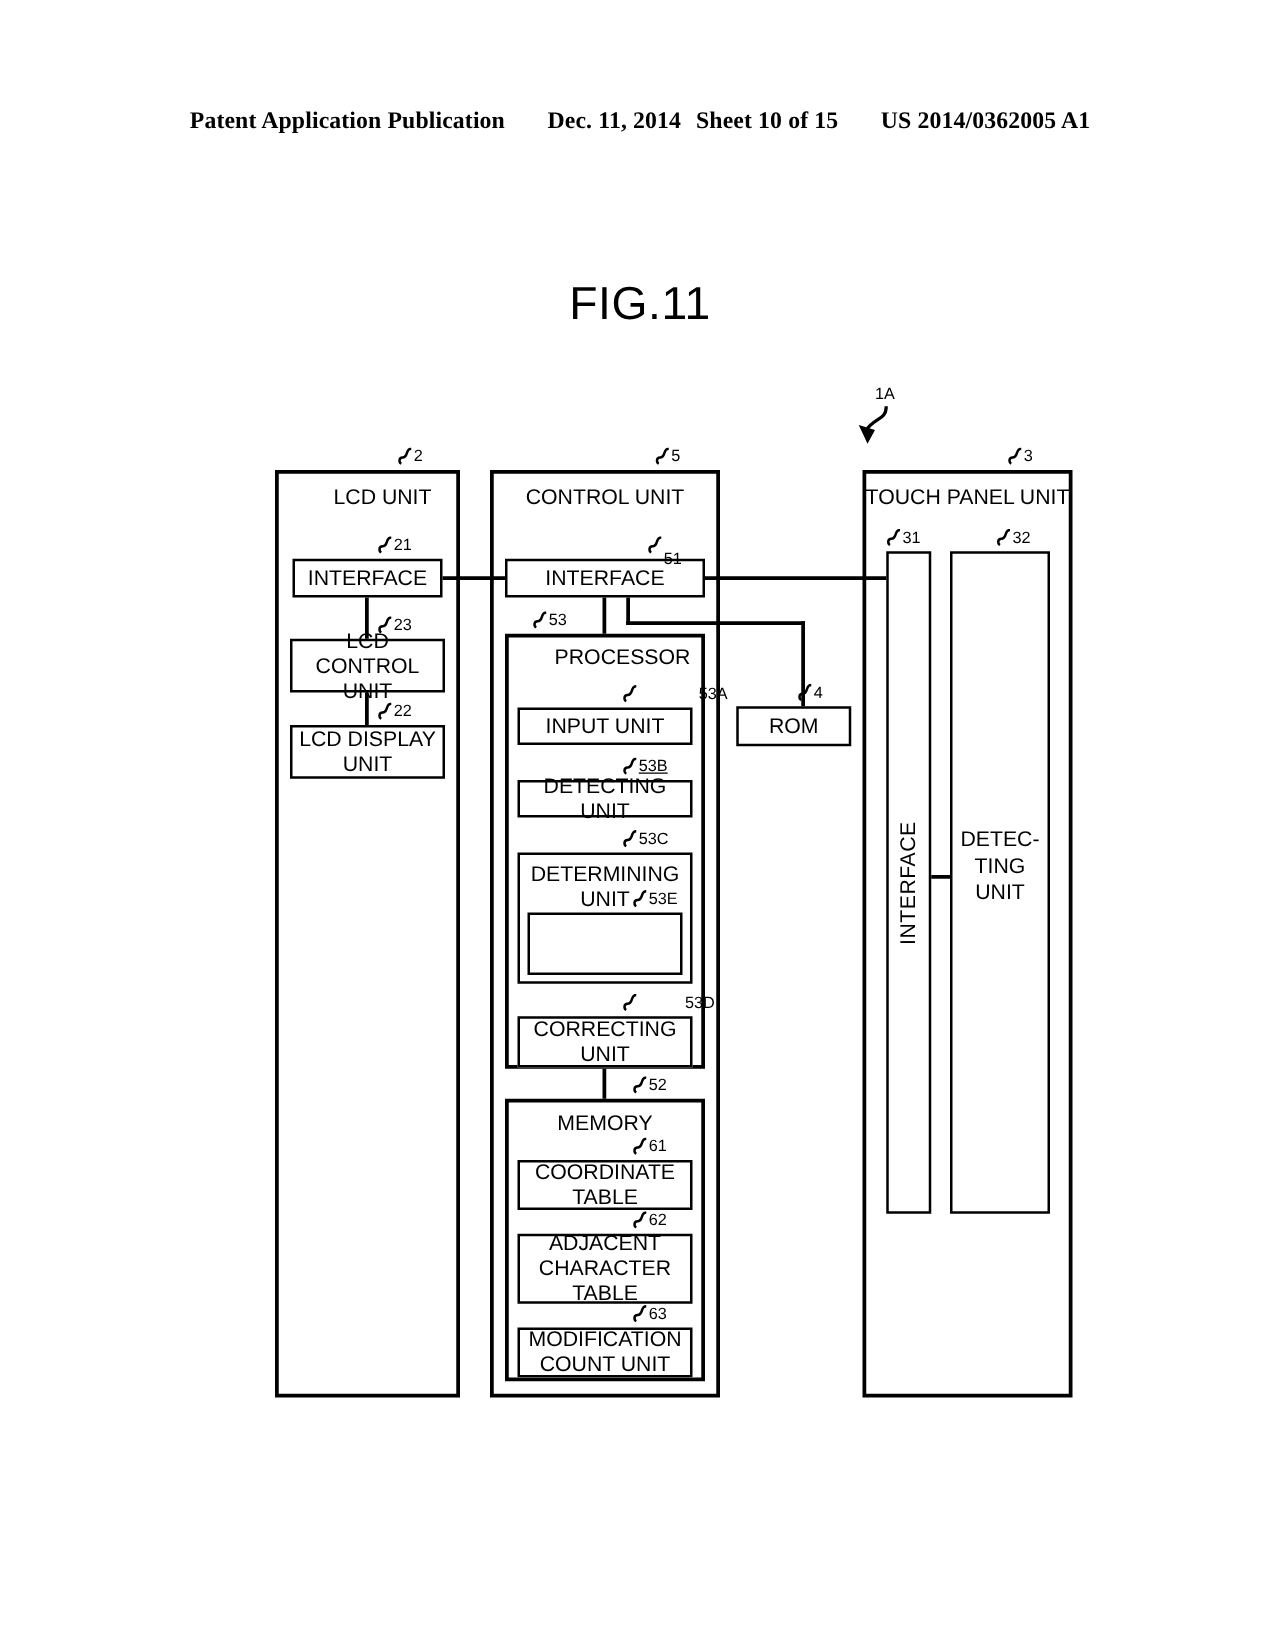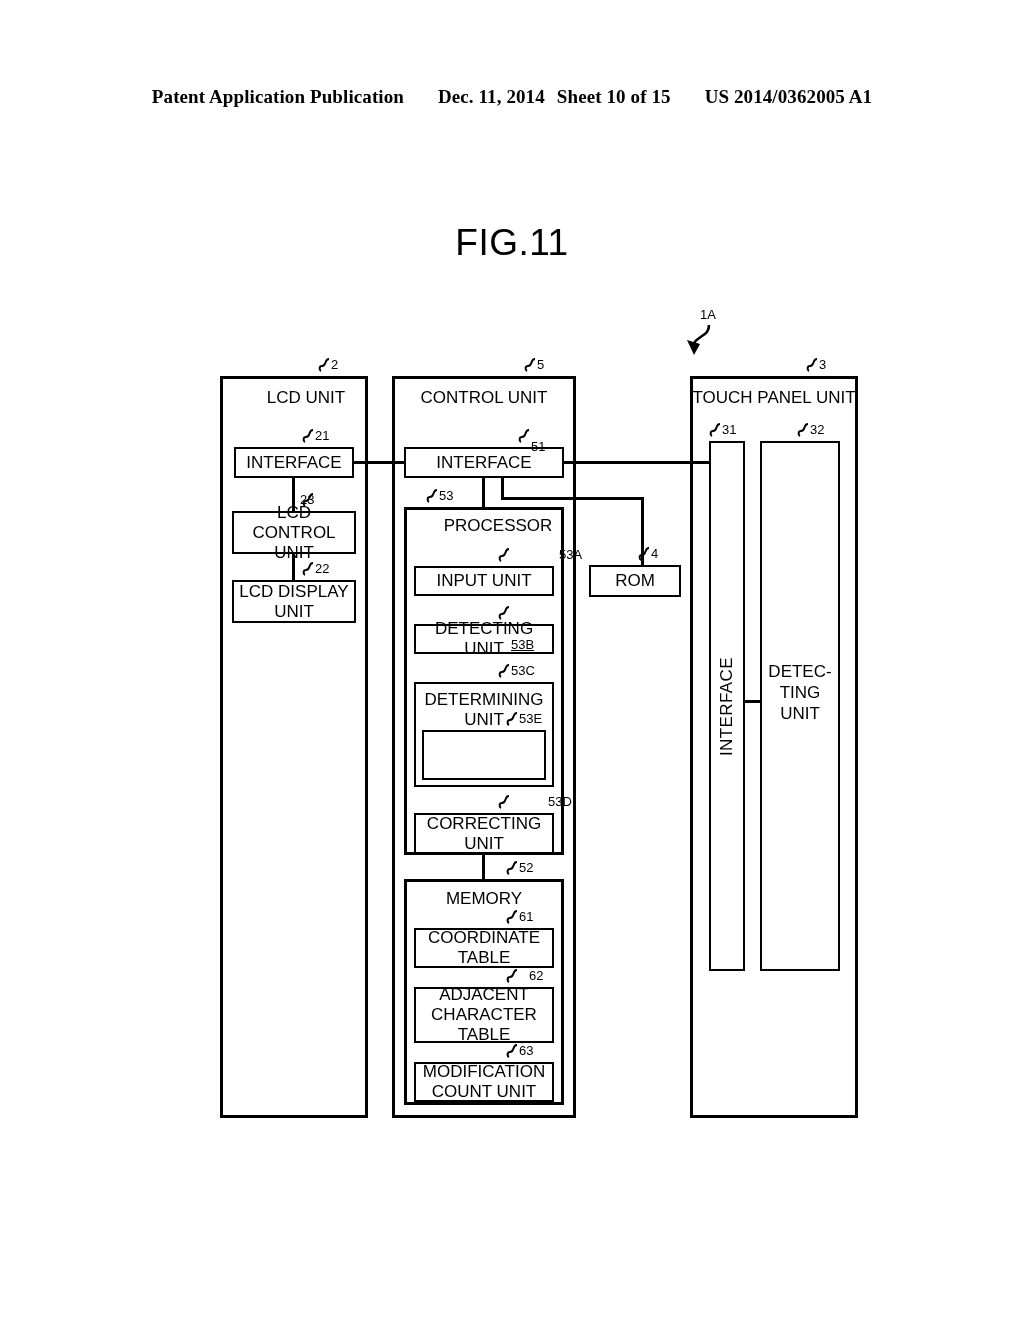--- a/index.html
+++ b/index.html
@@ -78,21 +78,21 @@
   <svg class="hook" style="left:302px;top:429px;" viewBox="0 0 12 14">
       <path d="M11 1 C 6 1, 9 8, 4 8 C 1 8, 1 12, 3 13" stroke="#000" stroke-width="2" fill="none"></path>
     </svg>
   <div class="ref" style="left:315px;top:426px;">21</div>
 
   <div class="box thin" style="left:232px;top:511px;width:124px;height:43px;"></div>
   <div class="boxlabel" style="left:232px;top:511px;width:124px;height:43px;padding:0 2px;">LCD CONTROL UNIT</div>
   <svg class="hook" style="left:302px;top:493px;" viewBox="0 0 12 14">
       <path d="M11 1 C 6 1, 9 8, 4 8 C 1 8, 1 12, 3 13" stroke="#000" stroke-width="2" fill="none"></path>
     </svg>
-  <div class="ref" style="left:300px;top:490px;">23</div>
+  <div class="ref" style="left:315px;top:490px;">23</div>
 
   <div class="box thin" style="left:232px;top:580px;width:124px;height:43px;"></div>
   <div class="boxlabel" style="left:232px;top:580px;width:124px;height:43px;padding:0 2px;">LCD DISPLAY UNIT</div>
   <svg class="hook" style="left:302px;top:562px;" viewBox="0 0 12 14">
       <path d="M11 1 C 6 1, 9 8, 4 8 C 1 8, 1 12, 3 13" stroke="#000" stroke-width="2" fill="none"></path>
     </svg>
   <div class="ref" style="left:315px;top:559px;">22</div>
 
   <div class="line v" style="left:292px;top:478px;height:33px;"></div>
   <div class="line v" style="left:292px;top:554px;height:26px;"></div>
@@ -123,21 +123,21 @@
   <svg class="hook" style="left:498px;top:548px;" viewBox="0 0 12 14">
       <path d="M11 1 C 6 1, 9 8, 4 8 C 1 8, 1 12, 3 13" stroke="#000" stroke-width="2" fill="none"></path>
     </svg>
   <div class="ref" style="left:511px;top:545px;margin-left:48px;">53A</div>
 
   <div class="box thin" style="left:414px;top:624px;width:140px;height:30px;"></div>
   <div class="boxlabel" style="left:414px;top:624px;width:140px;height:30px;">DETECTING UNIT</div>
   <svg class="hook" style="left:498px;top:606px;" viewBox="0 0 12 14">
       <path d="M11 1 C 6 1, 9 8, 4 8 C 1 8, 1 12, 3 13" stroke="#000" stroke-width="2" fill="none"></path>
     </svg>
-  <div class="ref" style="left:511px;top:635px;text-decoration:underline;">53B</div>
+  <div class="ref" style="left:511px;top:603px;text-decoration:underline;">53B</div>
 
   <div class="box thin" style="left:414px;top:682px;width:140px;height:105px;"></div>
   <div class="box-title" style="left:414px;top:690px;width:140px;">DETERMINING UNIT</div>
   <svg class="hook" style="left:498px;top:664px;" viewBox="0 0 12 14">
       <path d="M11 1 C 6 1, 9 8, 4 8 C 1 8, 1 12, 3 13" stroke="#000" stroke-width="2" fill="none"></path>
     </svg>
   <div class="ref" style="left:511px;top:661px;">53C</div>
 
   <div class="box thin" style="left:422px;top:730px;width:124px;height:50px;"></div>
   <svg class="hook" style="left:506px;top:712px;" viewBox="0 0 12 14">
@@ -164,21 +164,21 @@
   <svg class="hook" style="left:506px;top:910px;" viewBox="0 0 12 14">
       <path d="M11 1 C 6 1, 9 8, 4 8 C 1 8, 1 12, 3 13" stroke="#000" stroke-width="2" fill="none"></path>
     </svg>
   <div class="ref" style="left:519px;top:907px;">61</div>
 
   <div class="box thin" style="left:414px;top:987px;width:140px;height:56px;"></div>
   <div class="boxlabel" style="left:414px;top:987px;width:140px;height:56px;">ADJACENT CHARACTER TABLE</div>
   <svg class="hook" style="left:506px;top:969px;" viewBox="0 0 12 14">
       <path d="M11 1 C 6 1, 9 8, 4 8 C 1 8, 1 12, 3 13" stroke="#000" stroke-width="2" fill="none"></path>
     </svg>
-  <div class="ref" style="left:519px;top:966px;margin-left:10px;">62</div>
+  <div class="ref" style="left:519px;top:966px;">62</div>
 
   <div class="box thin" style="left:414px;top:1062px;width:140px;height:40px;"></div>
   <div class="boxlabel" style="left:414px;top:1062px;width:140px;height:40px;">MODIFICATION COUNT UNIT</div>
   <svg class="hook" style="left:506px;top:1044px;" viewBox="0 0 12 14">
       <path d="M11 1 C 6 1, 9 8, 4 8 C 1 8, 1 12, 3 13" stroke="#000" stroke-width="2" fill="none"></path>
     </svg>
   <div class="ref" style="left:519px;top:1041px;">63</div>
 
   <div class="line v" style="left:482px;top:478px;height:29px;"></div>
   <div class="line v" style="left:482px;top:855px;height:24px;"></div>

